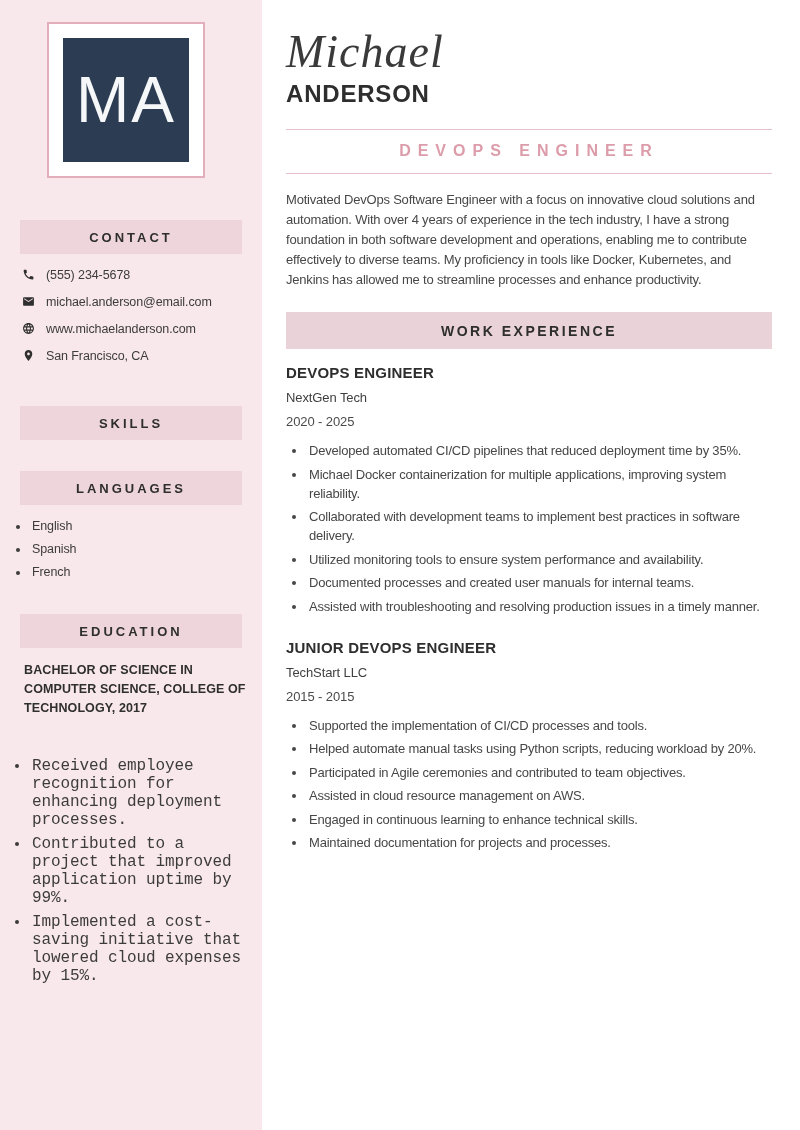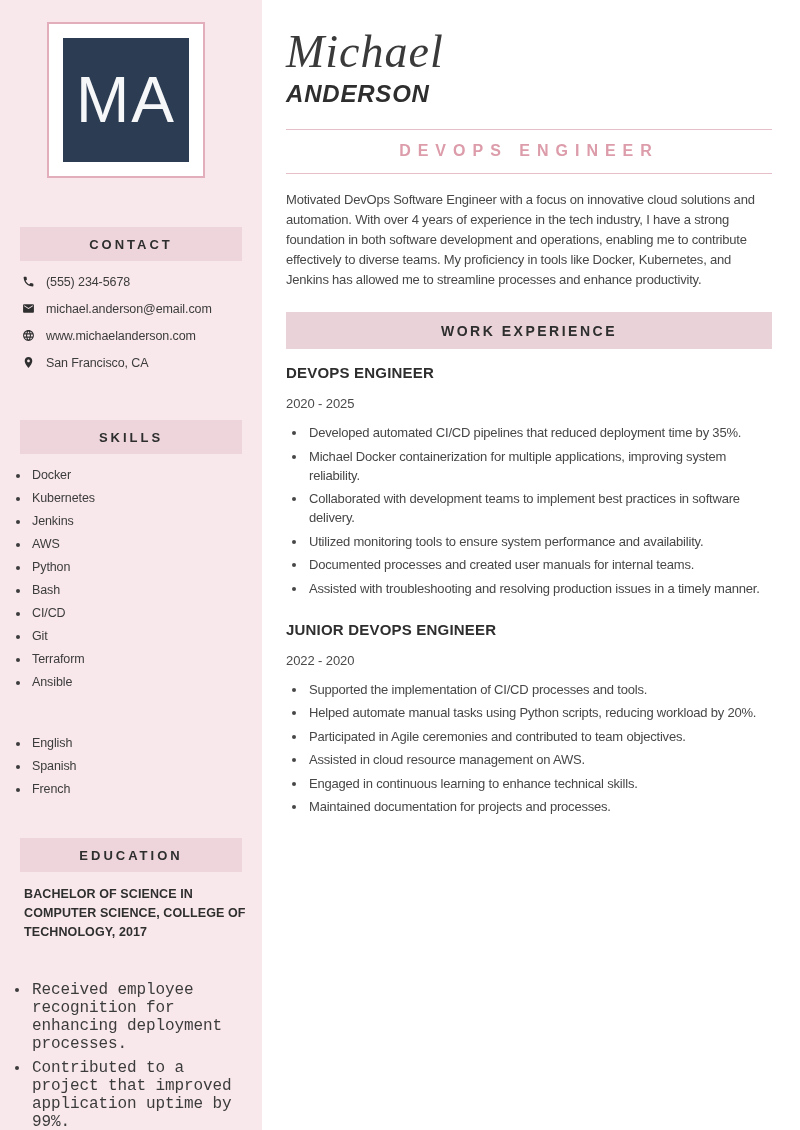--- a/index.html
+++ b/index.html
@@ -38,21 +38,21 @@
   .avatar-box {
     width:100%; height:100%;
     background: var(--avatar_navy);
     display:flex; align-items:center; justify-content:center;
   }
   .avatar-initials {
     color:#f6f7f9; font-size:64px; font-weight:500; letter-spacing:2px;
     font-family:"Liberation Sans", sans-serif;
   }
   .side-band {
-    margin:11px auto; width:222px; height:34px;
+    margin:4px auto; width:222px; height:34px;
     background: var(--sidebar_band);
     display:flex; align-items:center; justify-content:center;
     font-size:13px; font-weight:bold; letter-spacing:3px;
     color: var(--heading_dark);
   }           
   .sidebar .spacer-top { height:216px; }        
   .contact-list { margin:14px 0 0 22px; }
   .contact-item { display:flex; align-items:center; margin-bottom:14px; height:13px; }
   .contact-item svg { width:13px; height:13px; flex:0 0 13px; fill:#2f2f2f; }
   .contact-item span {
@@ -86,21 +86,21 @@
 
   
   .main { position:absolute; left:286px; top:0; width:486px; }
   .name-script {
     margin-top:26px;
     font-family:Liberation Serif, serif; font-style:italic; font-weight:500;
     font-size:46px; color:#3a3a3a; line-height:52px; letter-spacing:1px;
   }
   .name-last {
     margin-top:2px;
-    font-size:24px; font-weight:bold; color: var(--heading_dark); letter-spacing:0.8px;font-style:italic;
+    font-size:24px; font-weight:bold; color: var(--heading_dark); letter-spacing:0.8px;
   }
   .rule { border:none; border-top:1px solid var(--rule_pink); margin:0; }
   .rule-1 { margin-top:21px; }
   .job-title-accent {
     text-align:center; font-size:16px; font-weight:bold;
     letter-spacing:7px; color: var(--accent_pink);
     padding:12px 0 13px 0;
   }
   .summary {
     margin-top:16px; font-size:13px; line-height:20px; color: var(--body_text);
@@ -111,21 +111,21 @@
     display:flex; align-items:center; justify-content:center;
     font-size:14px; font-weight:bold; letter-spacing:2.5px; color: var(--heading_dark);
   }
   .job { margin-top:15px; }
   .job + .job { margin-top:23px; }
   .job-title {
     font-size:15px; font-weight:bold; color: var(--heading_dark);
     text-transform:uppercase; letter-spacing:0.2px;
   }
   .job-company { margin-top:9px; font-size:13px; color:#3f3f3f; letter-spacing:-0.1px; }
-  .job-dates { margin-top:15px; font-size:13px; color:#4a4a4a; letter-spacing:-0.1px; }
+  .job-dates { margin-top:9px; font-size:13px; color:#4a4a4a; letter-spacing:-0.1px; }
   .job-bullets {
     margin:12px 0 0 0; padding-left:21px; list-style:disc; color: var(--body_text);
   }
   .job-bullets li {
     font-size:13px; line-height:19px; margin-bottom:4.5px;
     padding-left:2px; letter-spacing:-0.2px;
   }
 </style>
 </head>
 <body>
@@ -163,34 +163,23 @@
     <div class="contact-item">
       <svg viewBox="0 0 24 24">
           <path d="M12 2C8.13 2 5 5.13 5 9c0 5.25 7 13 7 13s7-7.75 7-13c0-3.87-3.13-7-7-7zm0 9.5c-1.38 0-2.5-1.12-2.5-2.5s1.12-2.5 2.5-2.5 2.5 1.12 2.5 2.5-1.12 2.5-2.5 2.5z"></path>
         </svg>
       <span>San Francisco, CA</span>
     </div>
   </div>
 
   <div class="gap-skills"></div>
   <div class="side-band">SKILLS</div>
-  <ul class="side-list">
-      <li>Docker</li>
-      <li>Kubernetes</li>
-      <li>Jenkins</li>
-      <li>AWS</li>
-      <li>Python</li>
-      <li>Bash</li>
-      <li>CI/CD</li>
-      <li>Git</li>
-      <li>Terraform</li>
-      <li>Ansible</li>
-    </ul>
 
   <div class="gap-lang"></div>
+  <div class="side-band">LANGUAGES</div>
   <ul class="side-list">
       <li>English</li>
       <li>Spanish</li>
       <li>French</li>
     </ul>
 
   <div class="gap-edu"></div>
   <div class="side-band">EDUCATION</div>
   <div class="edu-text">BACHELOR OF SCIENCE IN COMPUTER SCIENCE, COLLEGE OF TECHNOLOGY, 2017</div>
 
@@ -211,34 +200,36 @@
   <hr class="rule rule-1">
   <div class="job-title-accent">DEVOPS ENGINEER</div>
   <hr class="rule">
 
   <p class="summary">Motivated DevOps Software Engineer with a focus on innovative cloud solutions and automation. With over 4 years of experience in the tech industry, I have a strong foundation in both software development and operations, enabling me to contribute effectively to diverse teams. My proficiency in tools like Docker, Kubernetes, and Jenkins has allowed me to streamline processes and enhance productivity.</p>
 
   <div class="main-band">WORK EXPERIENCE</div>
 
   <section class="job">
     <div class="job-title">DEVOPS ENGINEER</div>
+    <div class="job-company">NextGen Tech</div>
     <div class="job-dates">2020 - 2025</div>
     <ul class="job-bullets">
         <li>Developed automated CI/CD pipelines that reduced deployment time by 35%.</li>
         <li>Michael Docker containerization for multiple applications, improving system reliability.</li>
         <li>Collaborated with development teams to implement best practices in software delivery.</li>
         <li>Utilized monitoring tools to ensure system performance and availability.</li>
         <li>Documented processes and created user manuals for internal teams.</li>
         <li>Assisted with troubleshooting and resolving production issues in a timely manner.</li>
       </ul>
   </section>
 
   <section class="job">
     <div class="job-title">JUNIOR DEVOPS ENGINEER</div>
-    <div class="job-dates">2022 - 2020</div>
+    <div class="job-company">TechStart LLC</div>
+    <div class="job-dates">2015 - 2015</div>
     <ul class="job-bullets">
         <li>Supported the implementation of CI/CD processes and tools.</li>
         <li>Helped automate manual tasks using Python scripts, reducing workload by 20%.</li>
         <li>Participated in Agile ceremonies and contributed to team objectives.</li>
         <li>Assisted in cloud resource management on AWS.</li>
         <li>Engaged in continuous learning to enhance technical skills.</li>
         <li>Maintained documentation for projects and processes.</li>
       </ul>
   </section>
 

